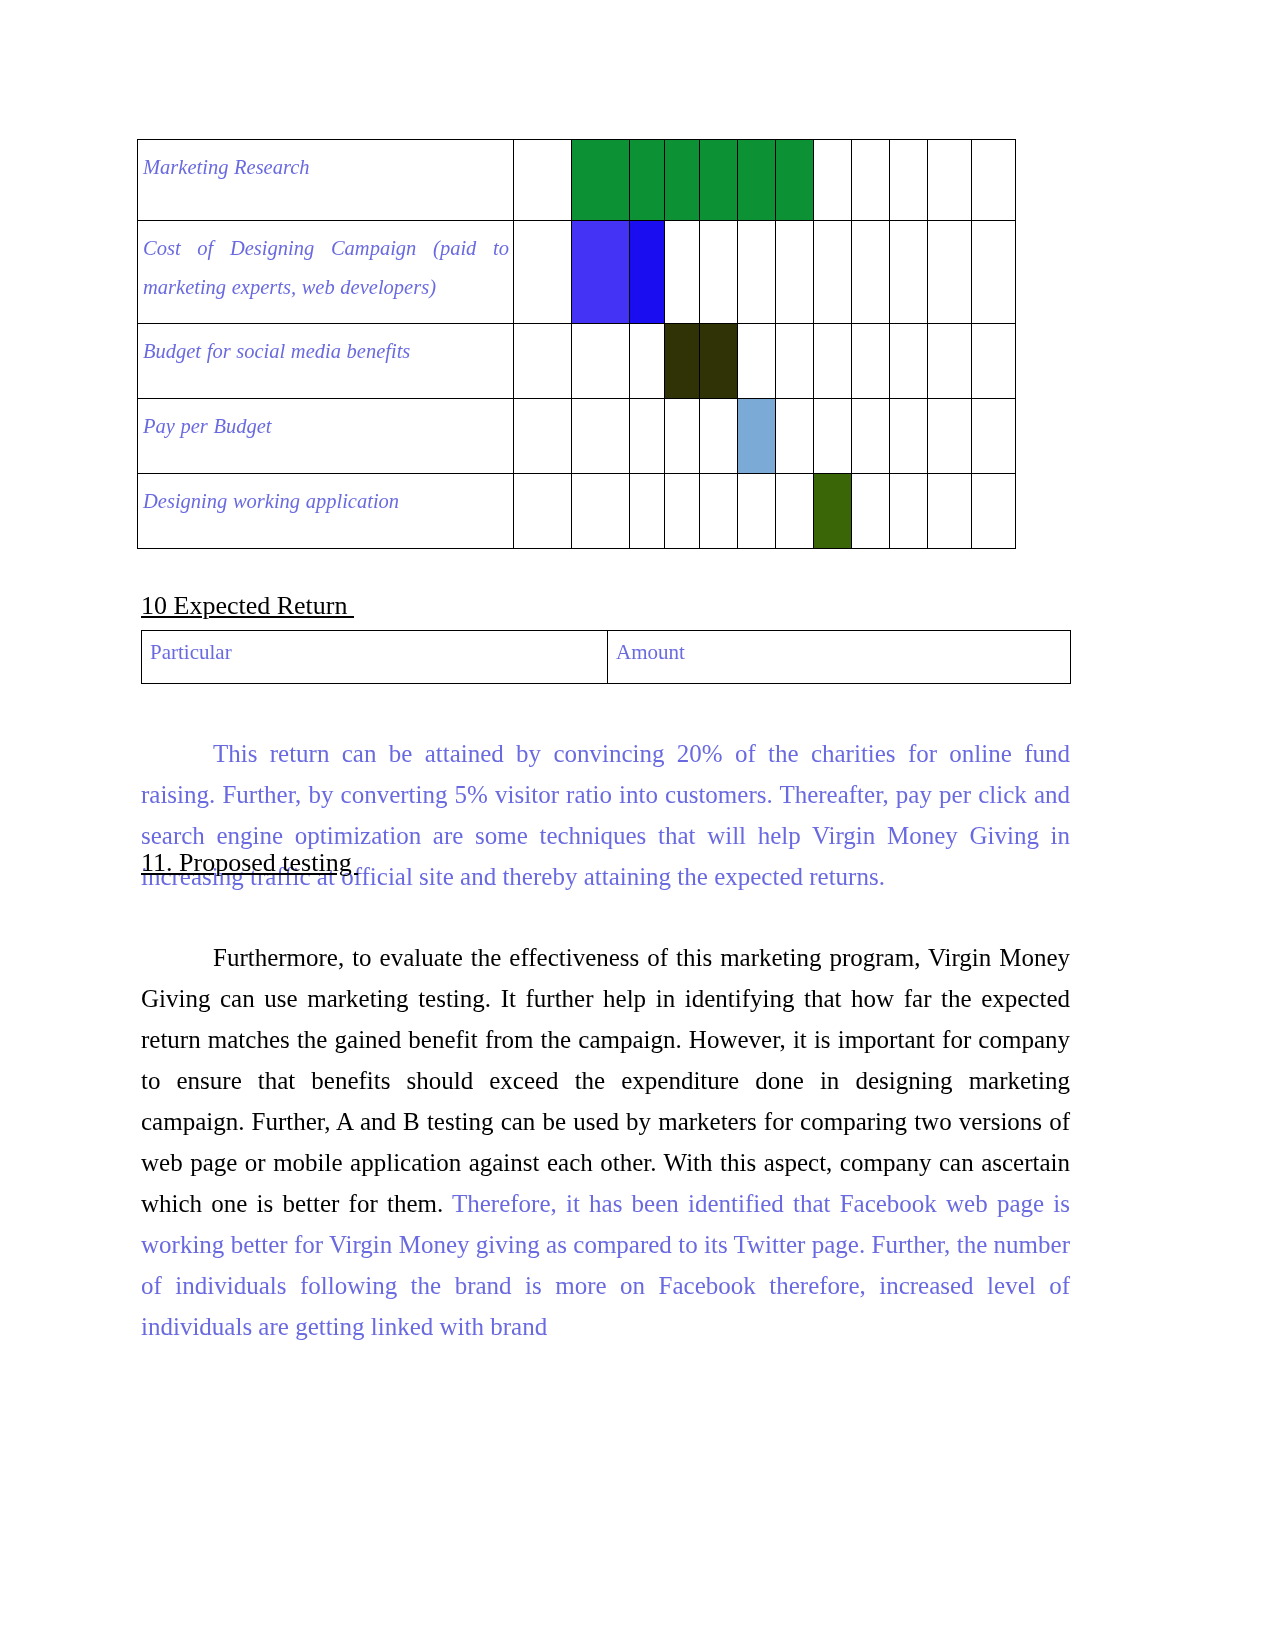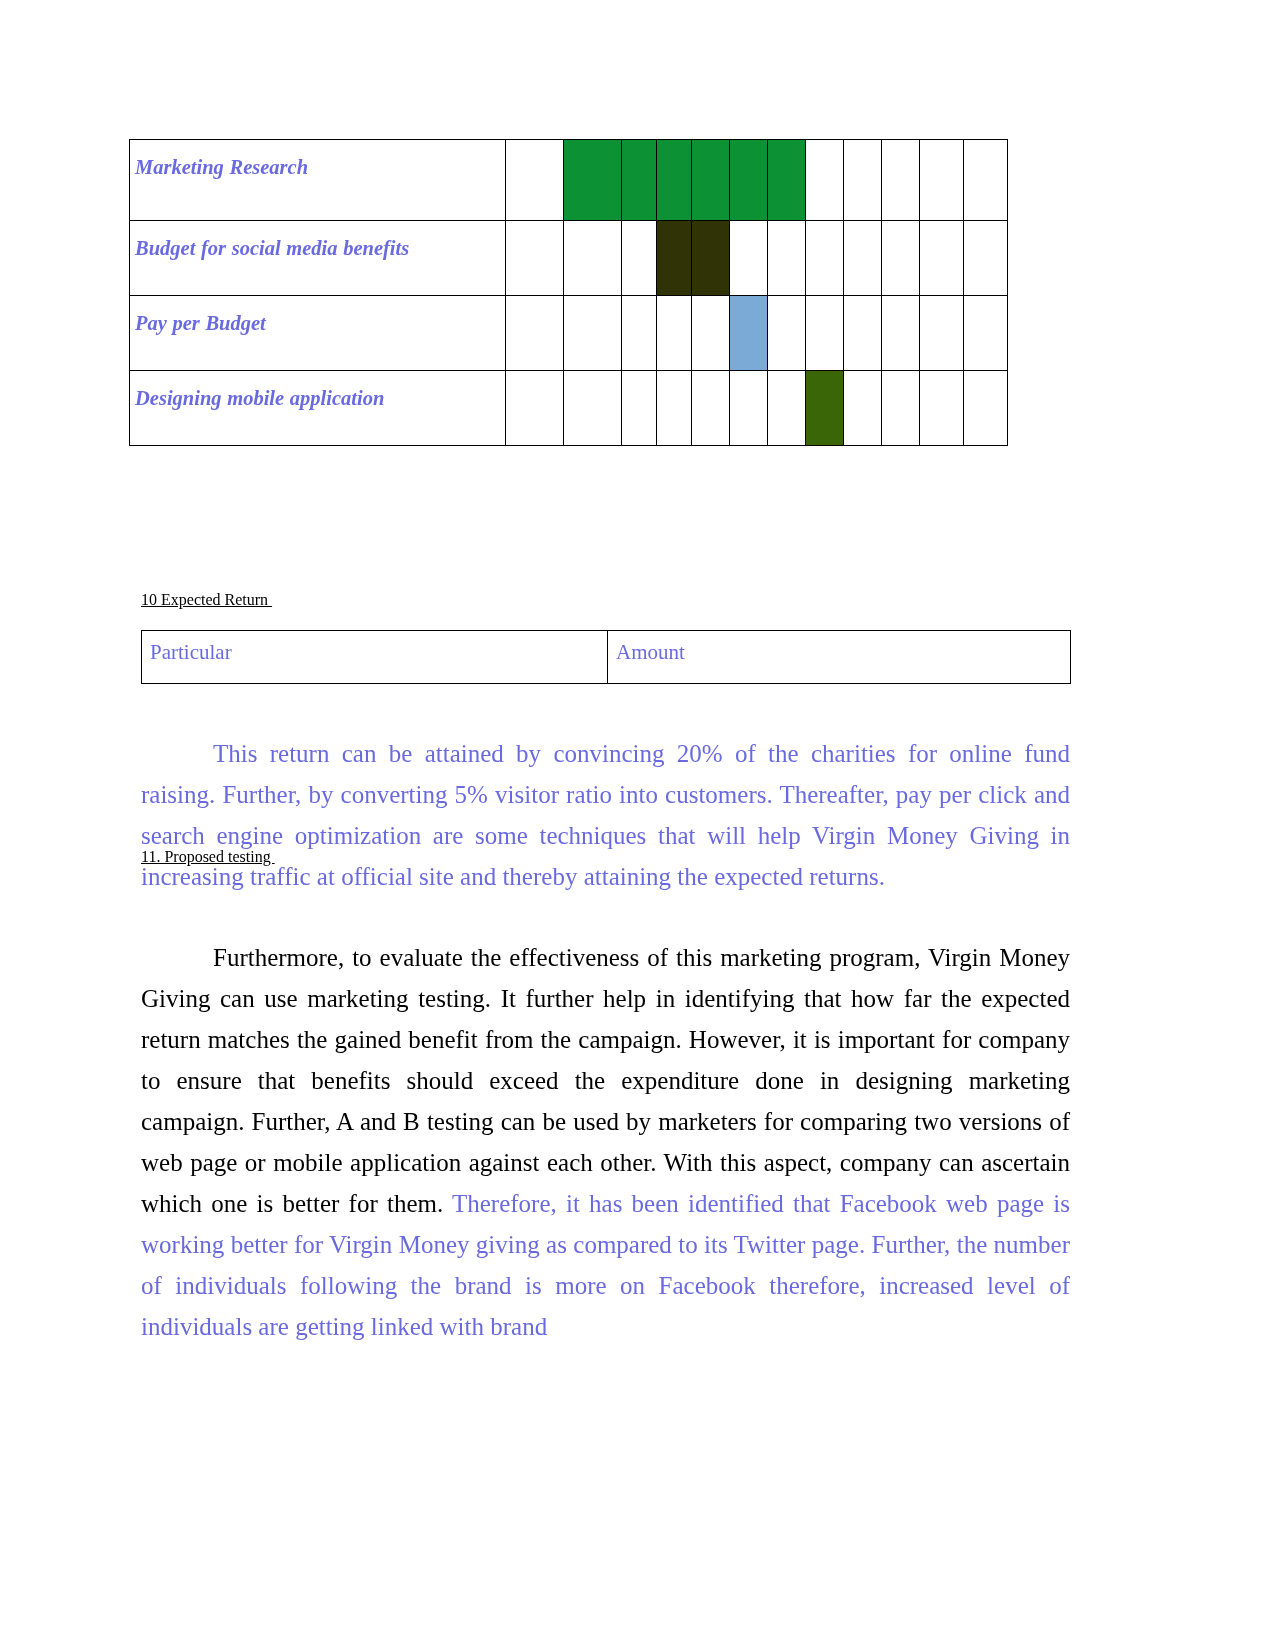--- a/index.html
+++ b/index.html
@@ -7,25 +7,24 @@
     width:1275px;height:1650px;background:#ffffff;
     font-family:"Liberation Serif", serif;
     position:relative;overflow:hidden;
   }
   .page{
     position:absolute;left:0;top:0;width:1275px;height:1650px;
   }
 
   
   .gantt{
-    position:absolute;left:129px;top:139px;
+    position:absolute;left:137px;top:139px;
     width:878px;
     border-collapse:collapse;
     table-layout:fixed;
-    font-weight:bold;
   }
   .gantt td{
     border:1.6px solid #000000;
     padding:0;
     vertical-align:top;
   }
   .gantt td.label{
     padding:8px 4px 8px 5px;
     font-style:italic;
     font-size:20.5px;
@@ -38,21 +37,21 @@
   .r0 td{height:64px;}
   .r1 td{height:86px;}
   .r2 td{height:58px;}
   .r3 td{height:58px;}
   .r4 td{height:58px;}
   .r5 td{height:58px;}
 
   
   .heading{
     position:absolute;left:141px;
-    font-size:16px;color:#000000;
+    font-size:26px;color:#000000;
     text-decoration:underline;
     white-space:pre;
   }
   #h-expected-return{top:591px;}
   #h-proposed-testing{top:848px;}
 
   
   .rettable{
     position:absolute;left:141px;top:630px;
     width:929px;
@@ -120,20 +119,35 @@
           <td style="background: rgb(13, 145, 53);"></td>
           <td style="background: rgb(13, 145, 53);"></td>
           <td style="background: rgb(13, 145, 53);"></td>
           <td style="background: rgb(13, 145, 53);"></td>
           <td></td>
           <td></td>
           <td></td>
           <td></td>
           <td></td>
         </tr>
+        <tr class="r1">
+          <td class="label">Cost of Designing Campaign (paid to marketing experts, web developers)</td>
+          <td></td>
+          <td style="background: rgb(68, 51, 245);"></td>
+          <td style="background: rgb(26, 14, 240);"></td>
+          <td></td>
+          <td></td>
+          <td></td>
+          <td></td>
+          <td></td>
+          <td></td>
+          <td></td>
+          <td></td>
+          <td></td>
+        </tr>
         <tr class="r2">
           <td class="label">Budget for social media benefits</td>
           <td></td>
           <td></td>
           <td></td>
           <td style="background: rgb(47, 51, 5);"></td>
           <td style="background: rgb(47, 51, 5);"></td>
           <td></td>
           <td></td>
           <td></td>
@@ -151,21 +165,21 @@
           <td></td>
           <td style="background: rgb(122, 170, 213);"></td>
           <td></td>
           <td></td>
           <td></td>
           <td></td>
           <td></td>
           <td></td>
         </tr>
         <tr class="r5">
-          <td class="label">Designing mobile application</td>
+          <td class="label">Designing working application</td>
           <td></td>
           <td></td>
           <td></td>
           <td></td>
           <td></td>
           <td></td>
           <td></td>
           <td style="background: rgb(58, 102, 8);"></td>
           <td></td>
           <td></td>

